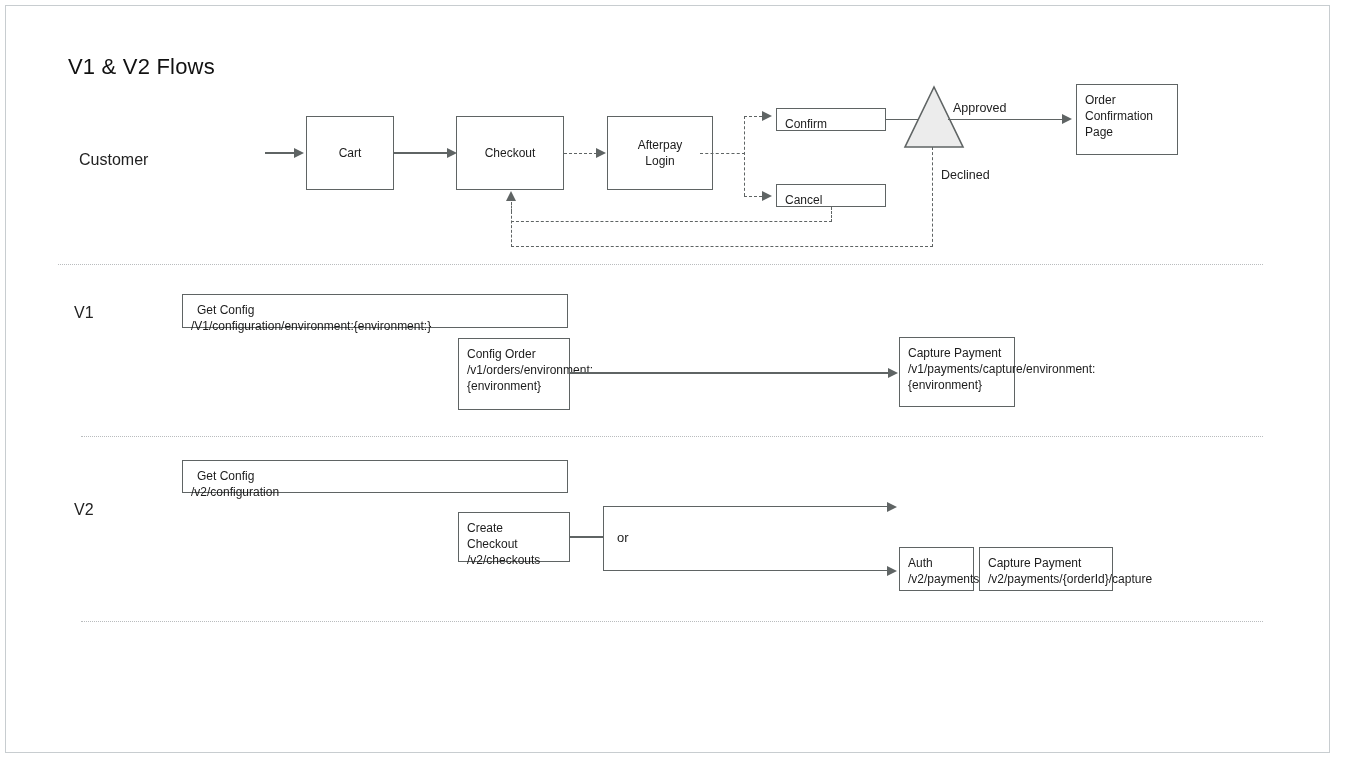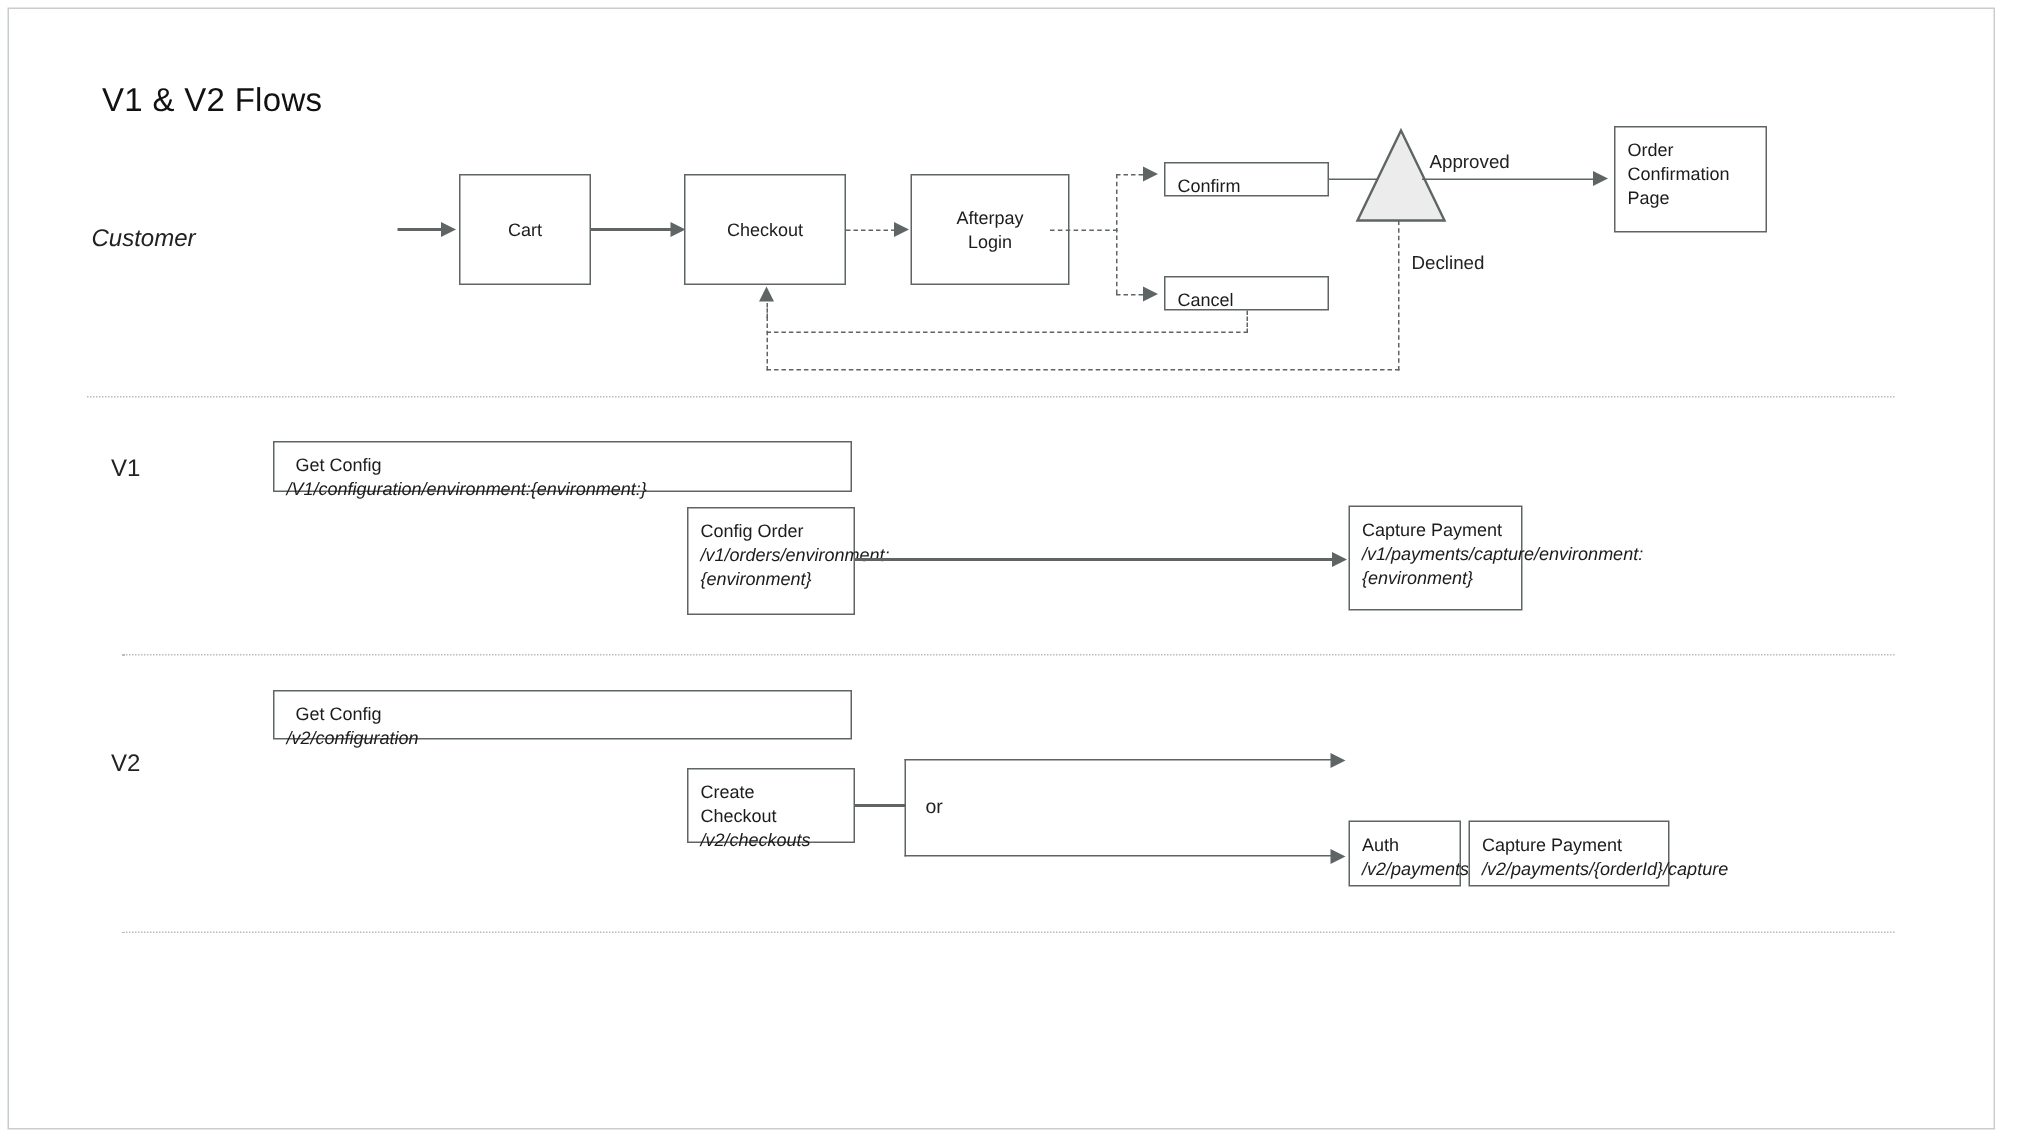--- a/index.html
+++ b/index.html
@@ -21,21 +21,21 @@
   }
   
   .node{
     position:absolute;box-sizing:border-box;
     border:1.4px solid #5f6464;background:#fff;
     font-size:12px;line-height:1.35;color:#1c1c1c;
   }
   .node.centered{display:flex;align-items:center;justify-content:center;text-align:center;}
   .node.tl{padding:7px 8px;}
   .node .ttl{display:block;}
-  .node .path{display:block;font-style:italic;}
+  .node .path{display:block;}
   .node-label{white-space:pre-line;}
   
   .ln{position:absolute;background:#5f6464;}
   .h{height:1.4px;}
   .v{width:1.4px;}
   .dh{position:absolute;height:0;border-top:1.4px dashed #5f6464;}
   .dv{position:absolute;width:0;border-left:1.4px dashed #5f6464;}
   .arrow{
     position:absolute;width:0;height:0;
     border-top:5.5px solid transparent;border-bottom:5.5px solid transparent;
@@ -53,21 +53,21 @@
   .edge-label{position:absolute;font-size:12.5px;color:#222;white-space:nowrap;}
   .or-label{position:absolute;font-size:13px;color:#222;}
 </style>
 </head>
 <body>
 
 <div class="page-frame">
 
   <div class="title">V1 &amp; V2 Flows</div>
 
-  <div class="row-label" style="left:55px;top:145px;font-size:16px;font-style:italic;">Customer</div>
+  <div class="row-label" style="left:73px;top:145px;font-size:16px;">Customer</div>
   <div class="row-label" style="left:68px;top:298px;font-size:16px;">V1</div>
   <div class="row-label" style="left:68px;top:472px;font-size:16px;margin-top:23px;">V2</div>
 
 
   <div class="ln h" style="left:259px;top:146.3px;width:31px;"></div>
   <div class="arrow right" style="left:288px;top:141.5px;"></div>
 
   <div class="node centered" style="left:300px;top:110px;width:88px;height:74px;">
     <span class="node-label">Cart</span>
   </div>

